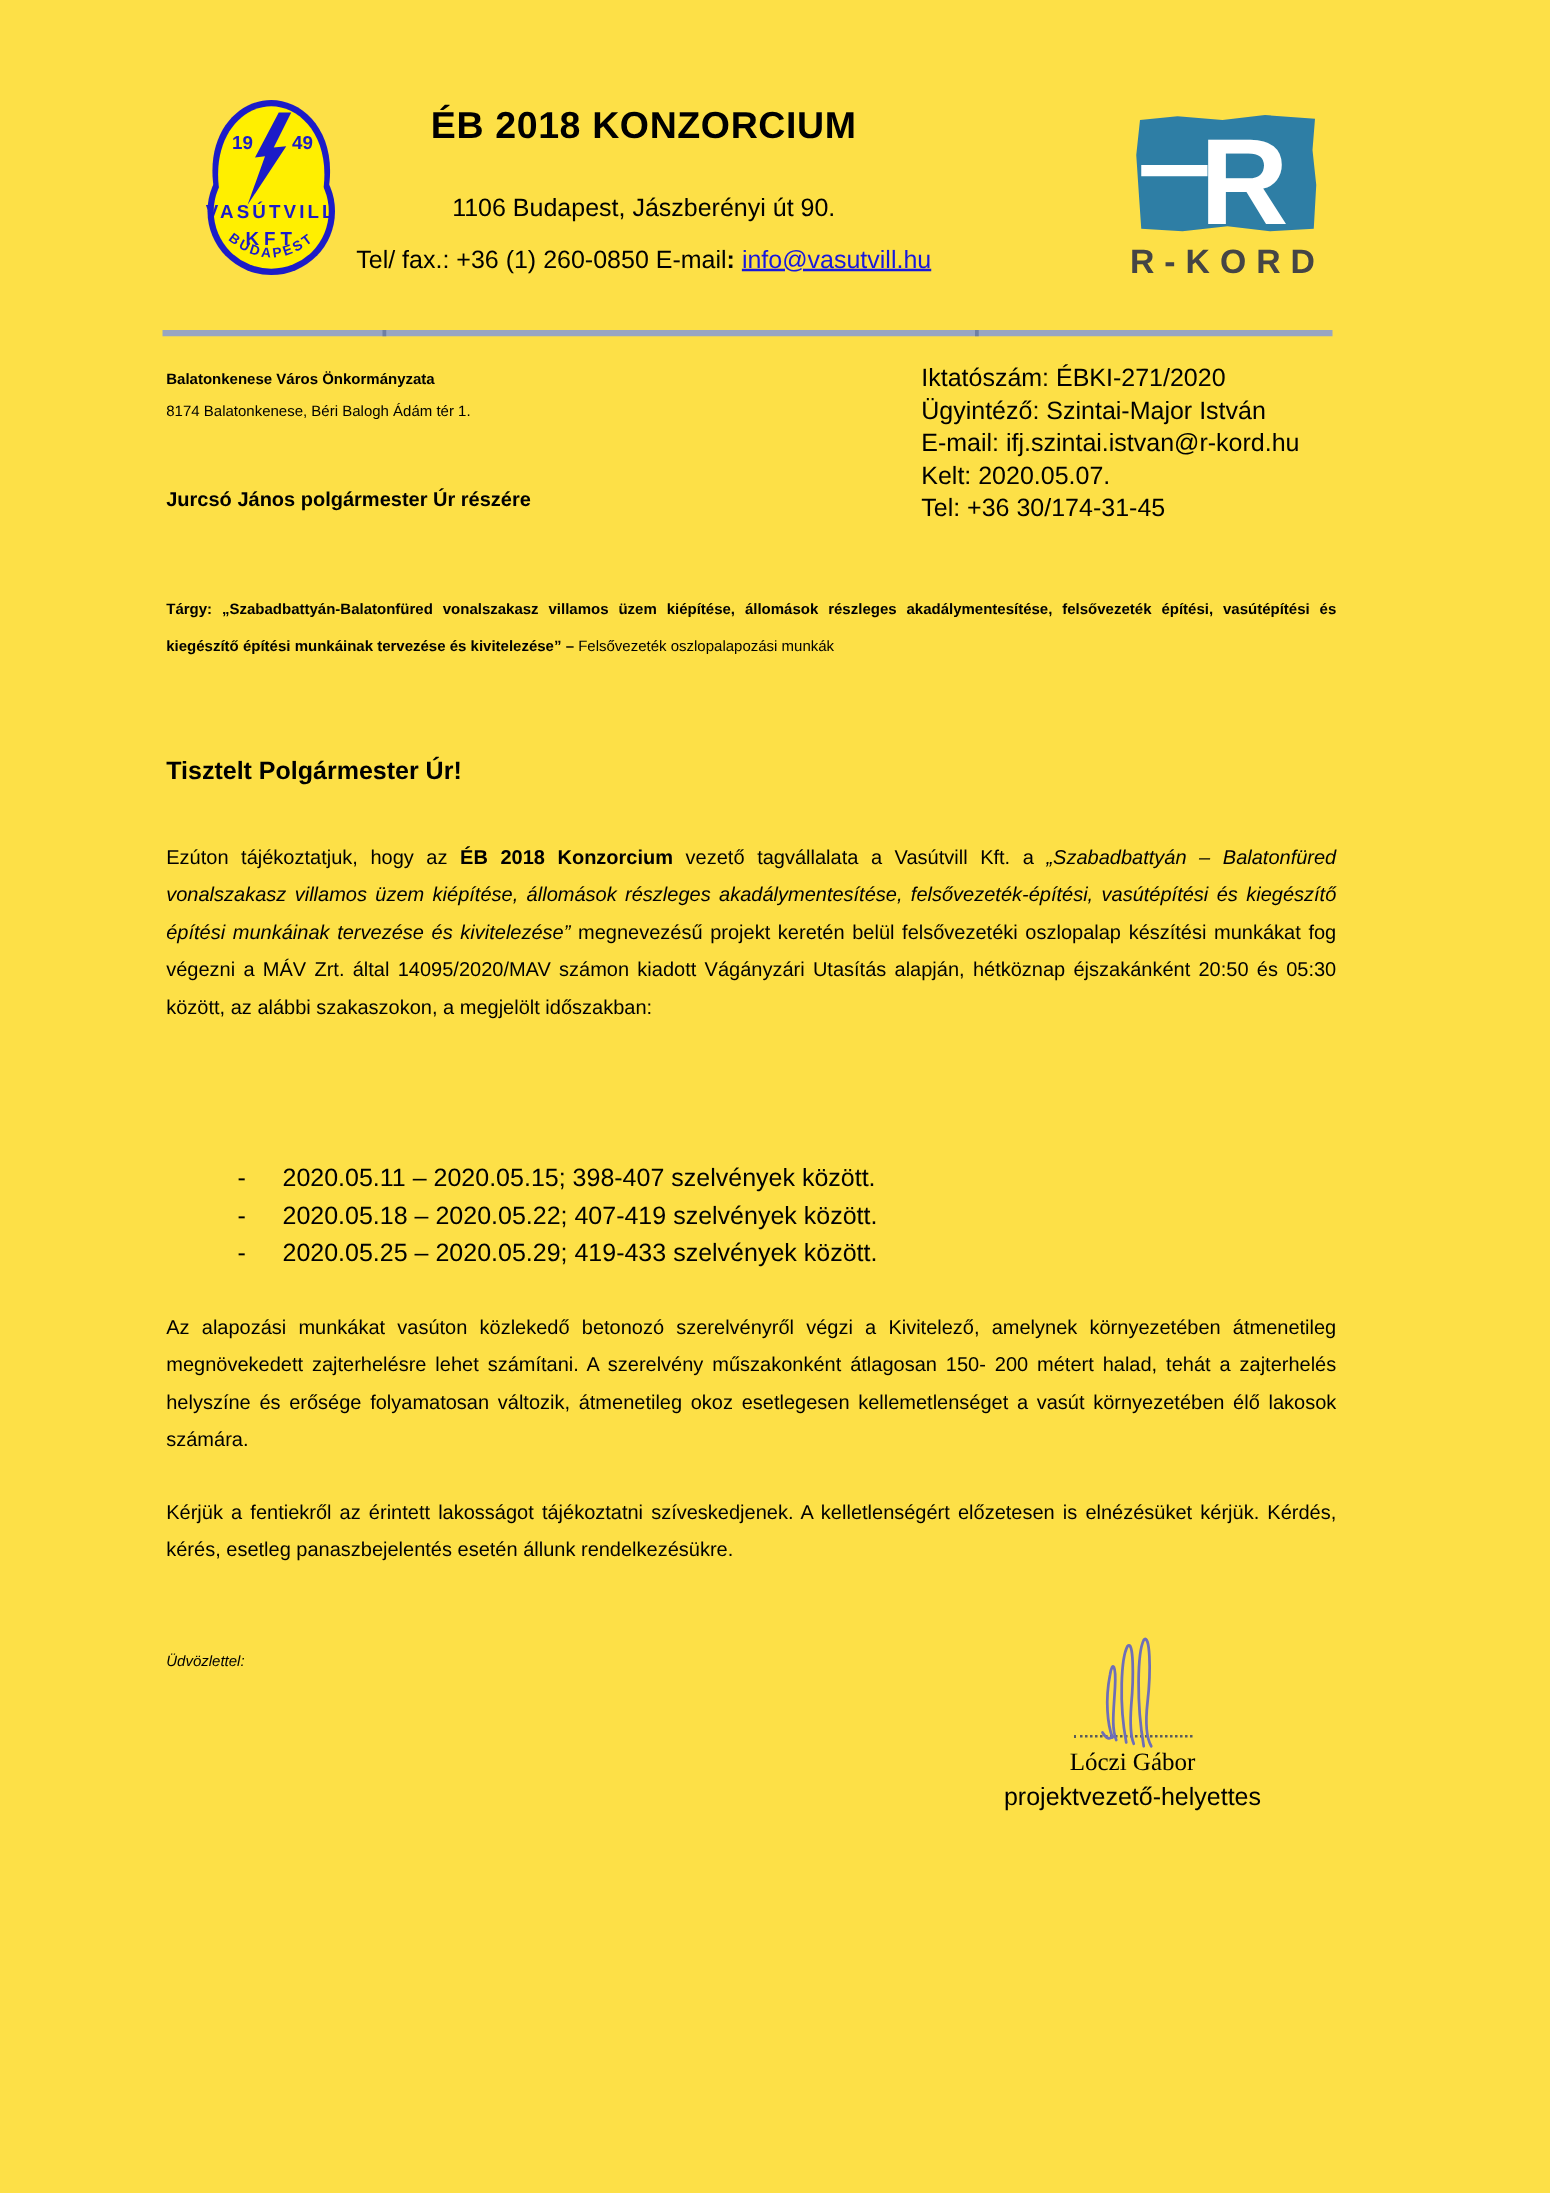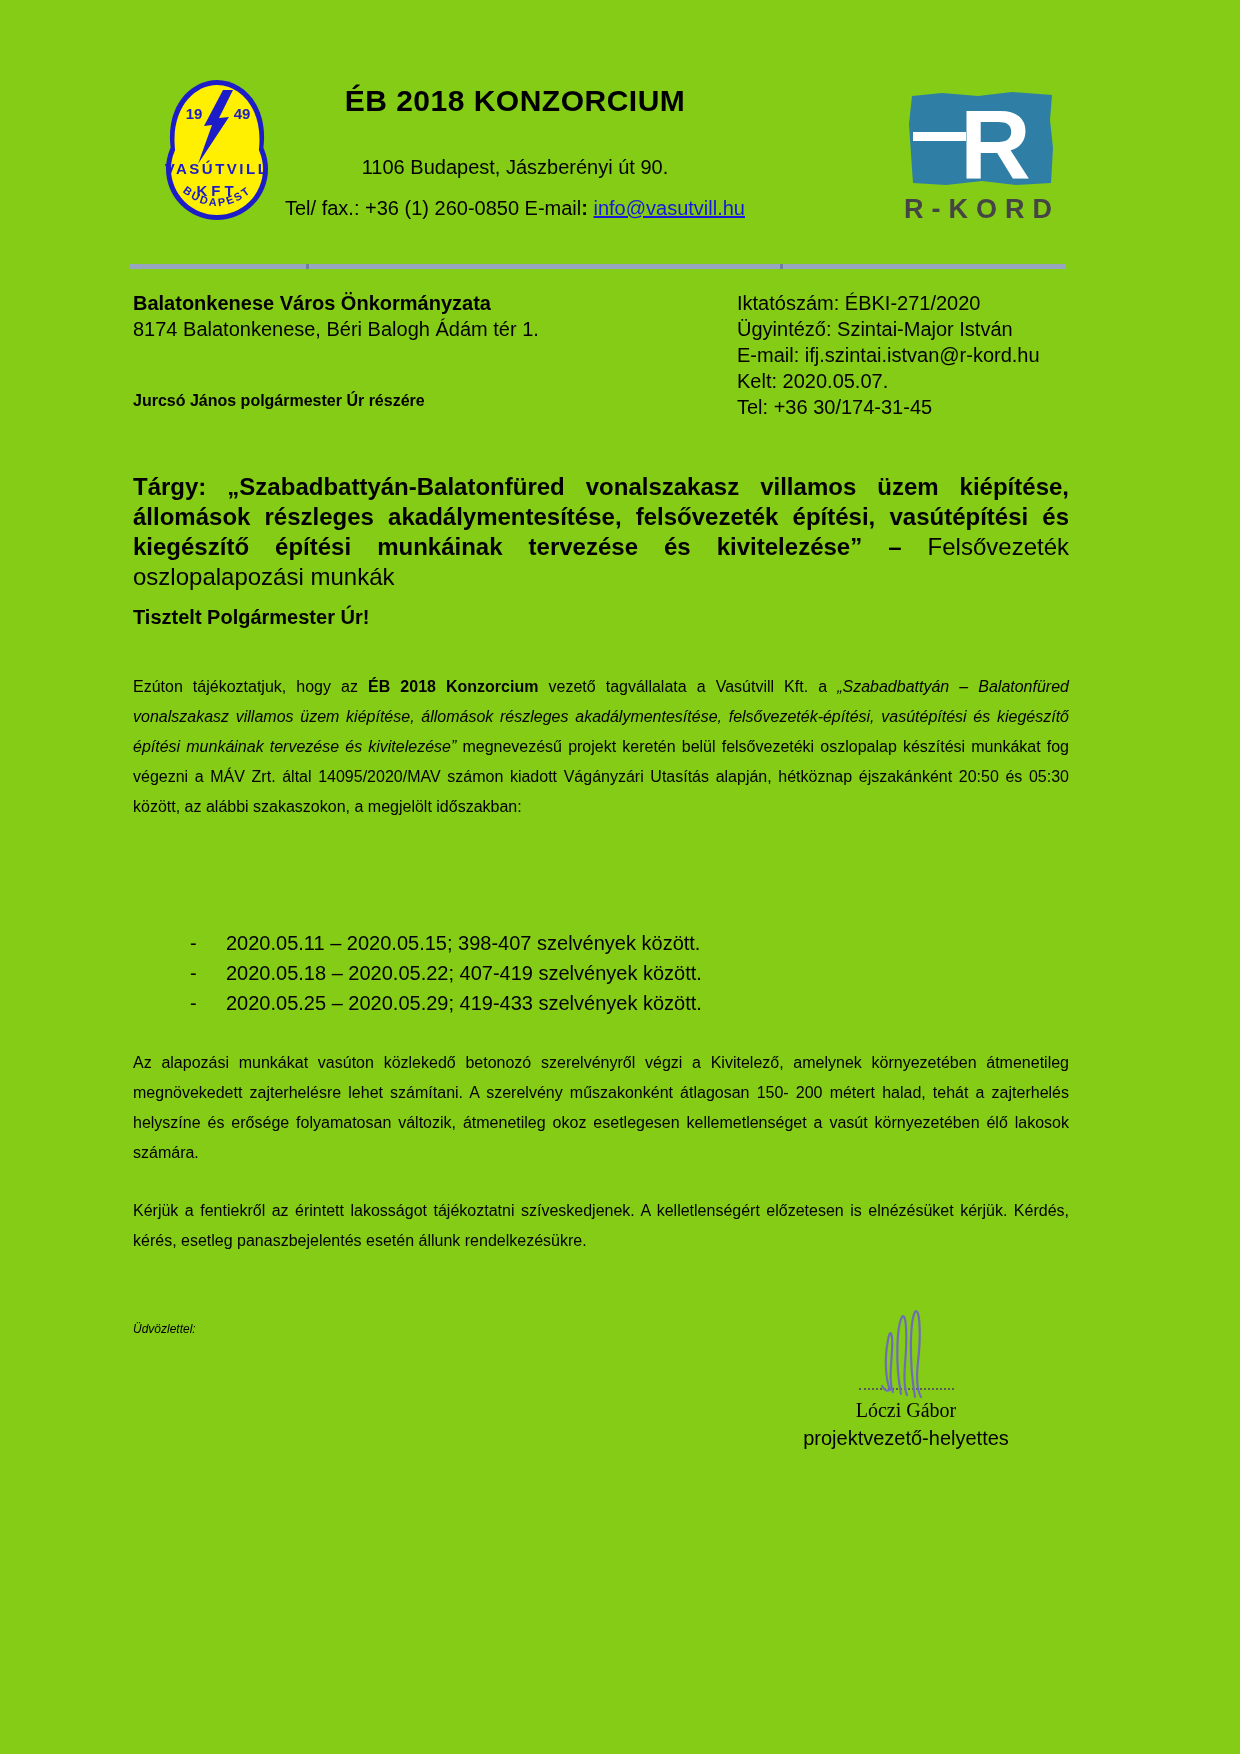--- a/index.html
+++ b/index.html
@@ -1,21 +1,21 @@
 <!DOCTYPE html>
 <html lang="hu"><head>
 <meta charset="utf-8">
 <style>
   * { margin: 0; padding: 0; box-sizing: border-box; }
   html, body { background: #ffffff; }
   .page {
     position: relative;
     width: 1240px;
     height: 1754px;
-    background: #84cc16;
+    background: #fde047;
     font-family: "Liberation Sans", sans-serif;
     color: #000000;
     overflow: hidden;
   }
   .abs { position: absolute; }
 
   
   .doc-title {
     left: 270px; top: 84px; width: 490px;
     text-align: center;
@@ -36,29 +36,29 @@
   
   .rule {
     left: 130px; top: 264px; width: 936px; height: 5px;
     background: #98a5c1;
   }
   .rule .notch { position: absolute; top: 0; width: 3px; height: 5px; background: #6f7fa2; }
   .rule .notch.n1 { left: 176px; }
   .rule .notch.n2 { left: 650px; }
 
   
-  .recipient { left: 133px; top: 290px; font-size: 20px; line-height: 26px; }
+  .recipient { left: 133px; top: 290px; font-size: 12px; line-height: 26px; }
   .recipient .name { font-weight: bold; }
   .attention { left: 133px; top: 392px; font-size: 16px; font-weight: bold; }
   .meta { left: 737px; top: 290px; font-size: 20px; line-height: 26px; }
 
   
   .subject {
     left: 133px; top: 472px; width: 936px;
-    font-size: 24px; line-height: 30px; text-align: justify;
+    font-size: 12px; line-height: 30px; text-align: justify;
   }
   .subject .b { font-weight: bold; }
   .greeting { left: 133px; top: 606px; font-size: 20px; font-weight: bold; }
   .para {
     left: 133px; width: 936px;
     font-size: 16px; line-height: 30px; text-align: justify;
   }
   .p1 { top: 672px; }
   .p1 .b { font-weight: bold; }
   .p1 .i { font-style: italic; }

